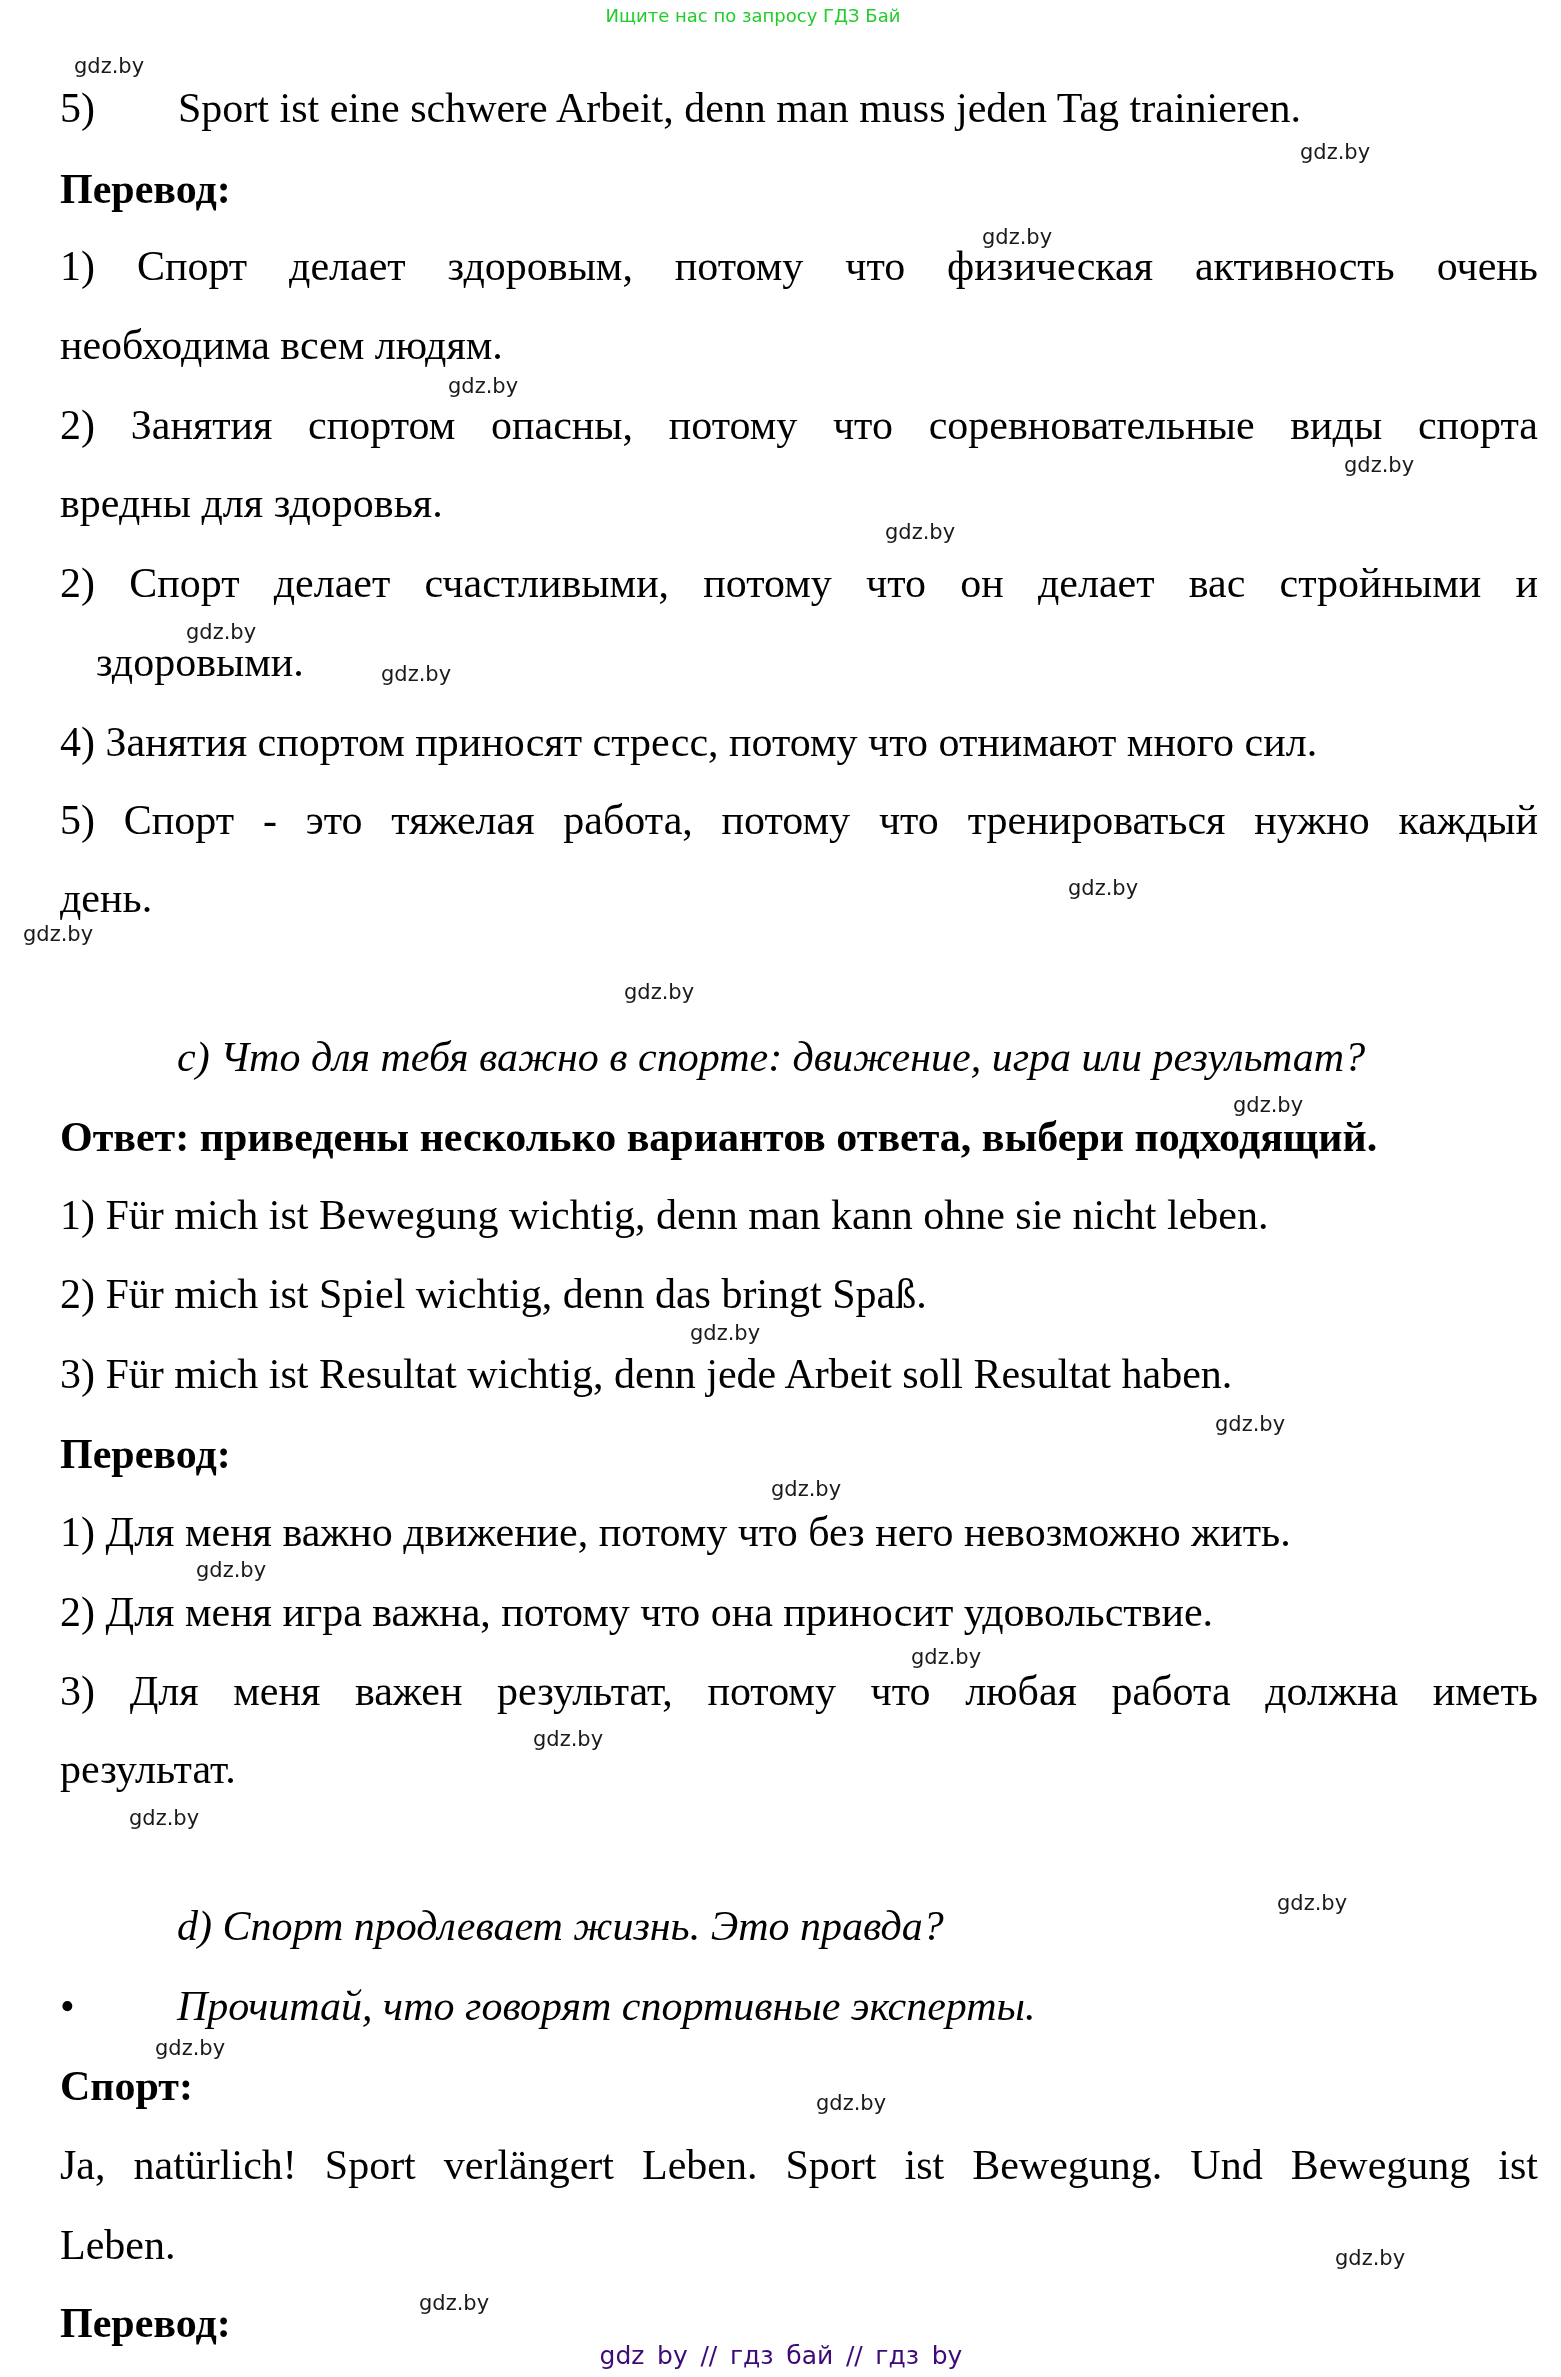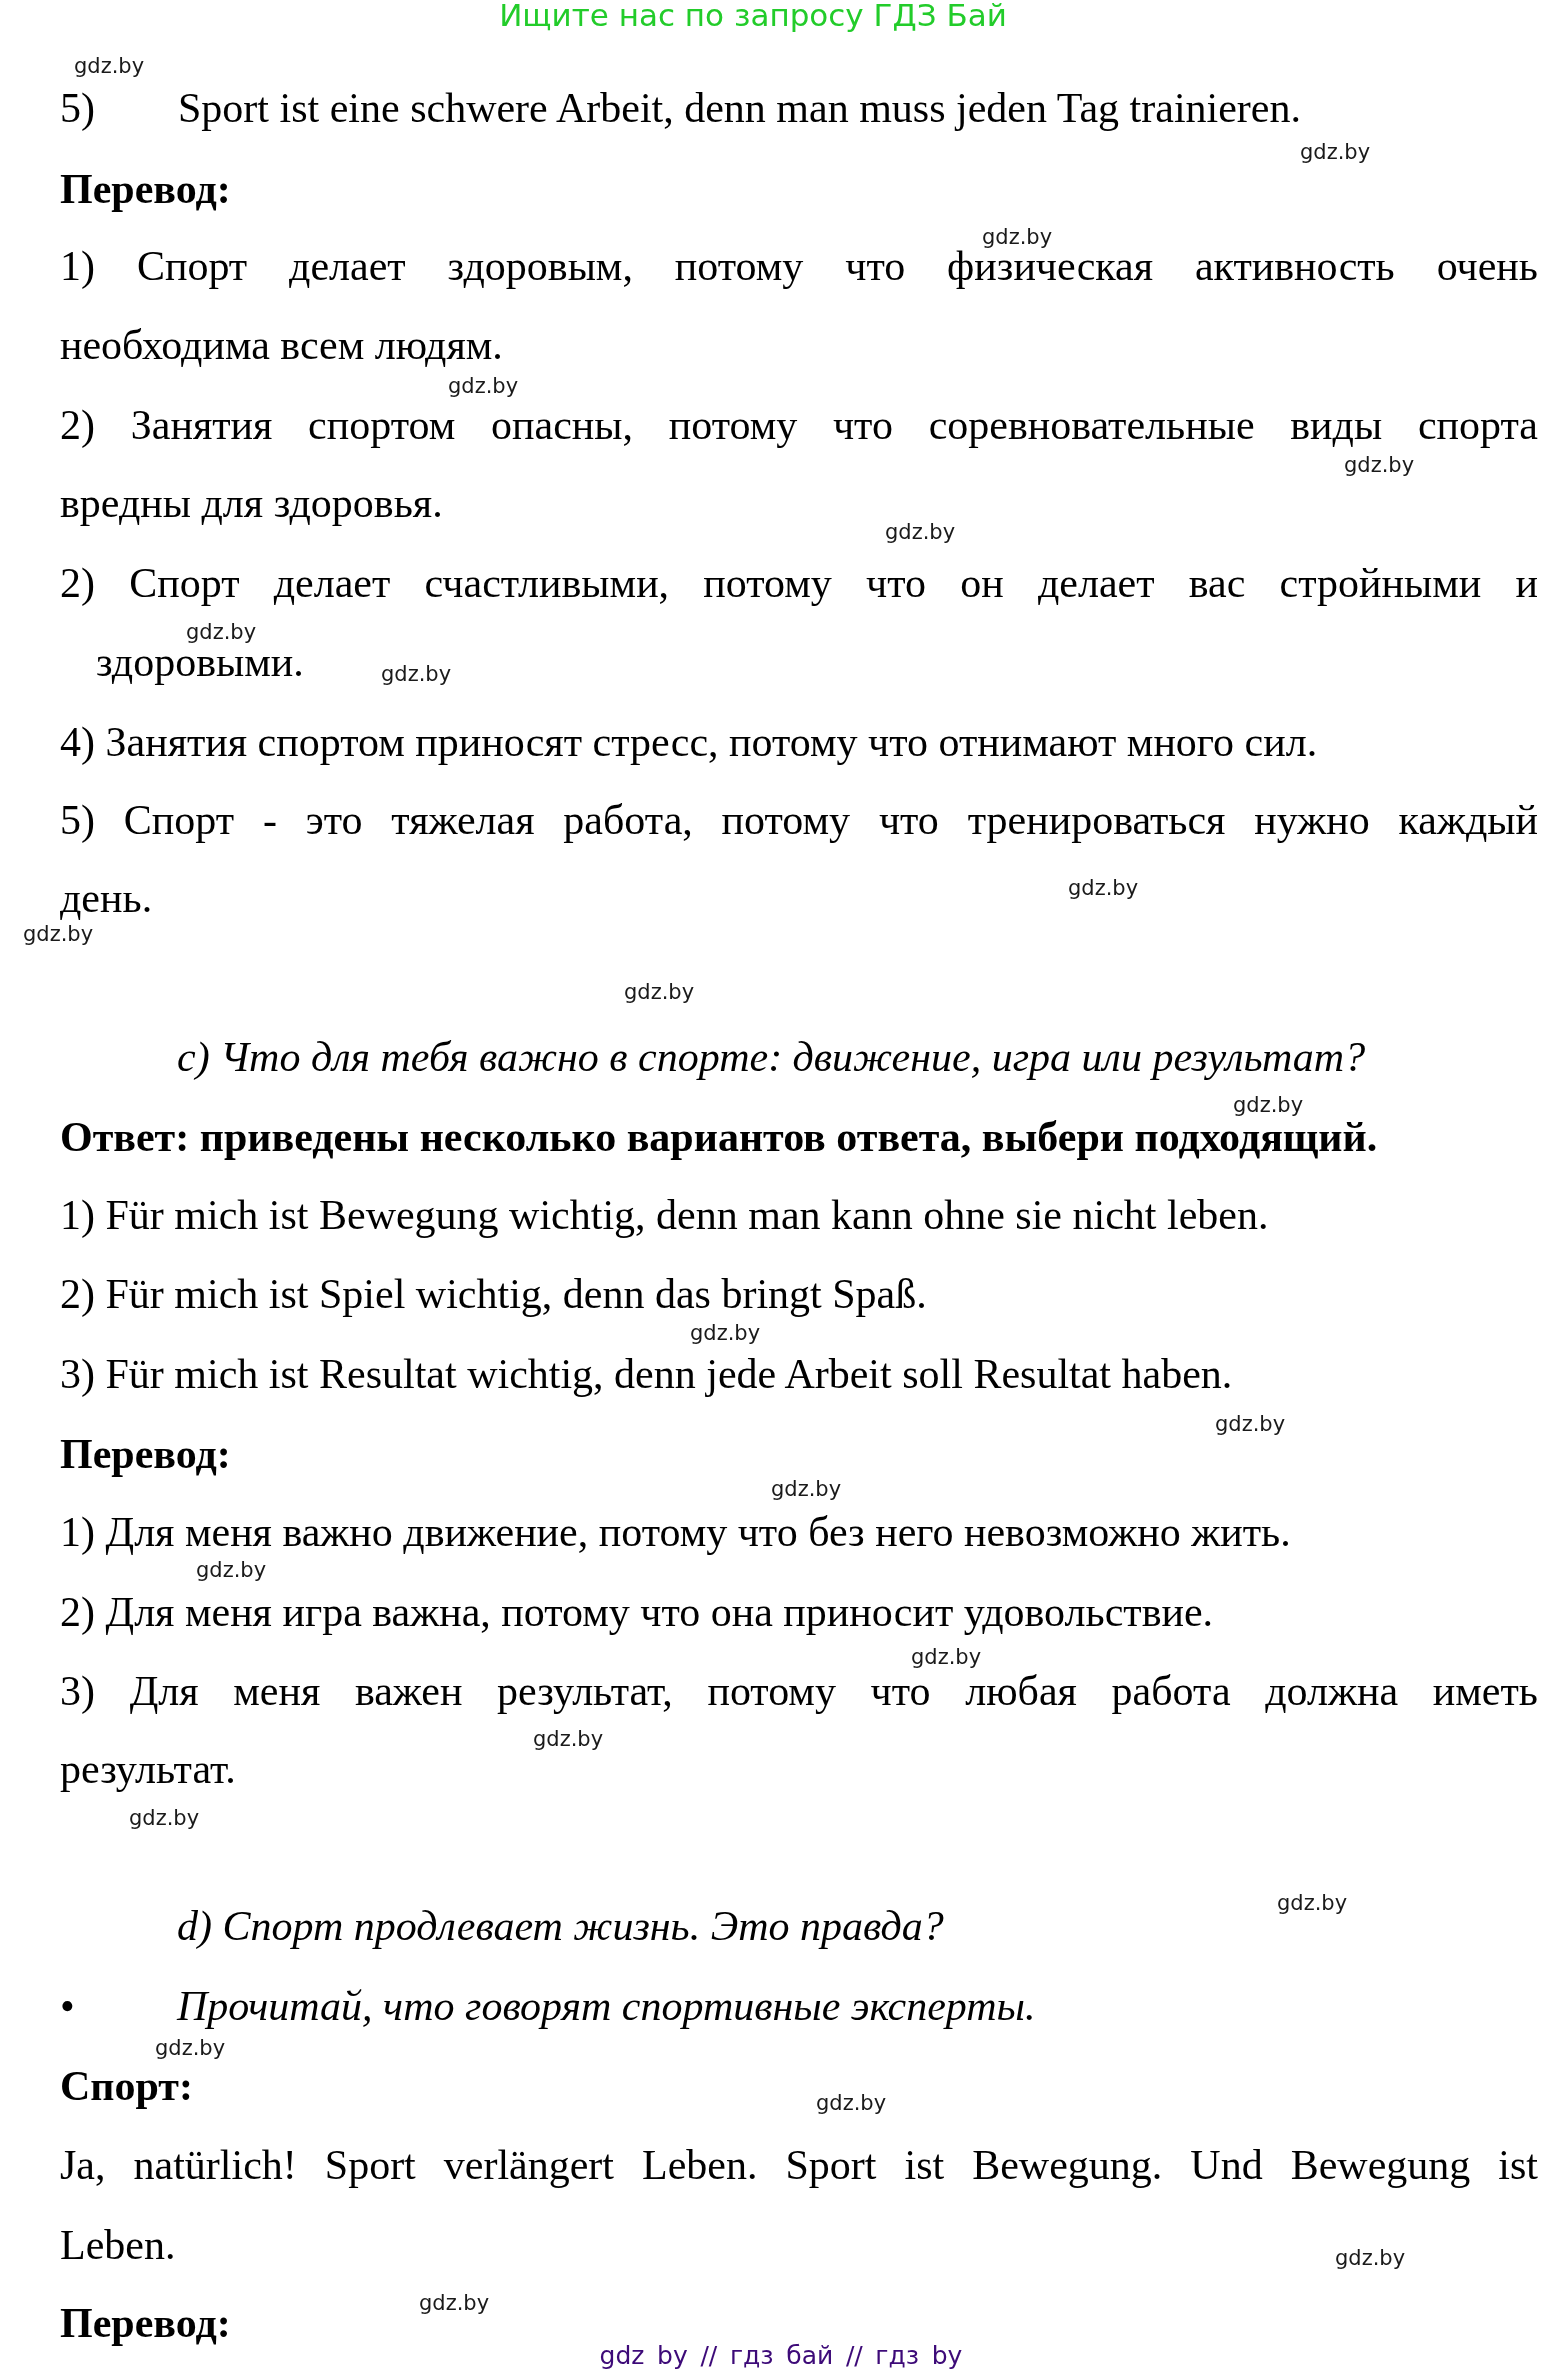--- a/index.html
+++ b/index.html
@@ -1,20 +1,20 @@
 <!DOCTYPE html>
 <html style="font-size:12.4px"><head>
 <meta charset="utf-8">
 <style>
   html, body { margin: 0; padding: 0; background: #ffffff; }
   body { width: 1562px; height: 2377px; position: relative; overflow: hidden; }
   .page { position: absolute; left: 0; top: 0; width: 1562px; height: 2377px; }
   .banner {
     position: absolute; left: 0; width: 1506px; top: 0; height: 31px;
-    text-align: center; font-family: "DejaVu Sans", sans-serif; font-size: 31px;
+    text-align: center; font-family: "DejaVu Sans", sans-serif; font-size: 18px;
     line-height: 31px; color: #22cc2a;
   }
   .footer {
     position: absolute; left: 0; width: 1562px; top: 2339px; height: 34px;
     text-align: center; font-family: "DejaVu Sans", sans-serif; font-size: 25px;
     line-height: 34px; color: #3d0a78; word-spacing: 4.7px;
   }
   .ln {
     position: absolute; left: 60px; width: 1478px; height: 54px;
     font-family: "Liberation Serif", serif; font-size: 42px; line-height: 54px;

